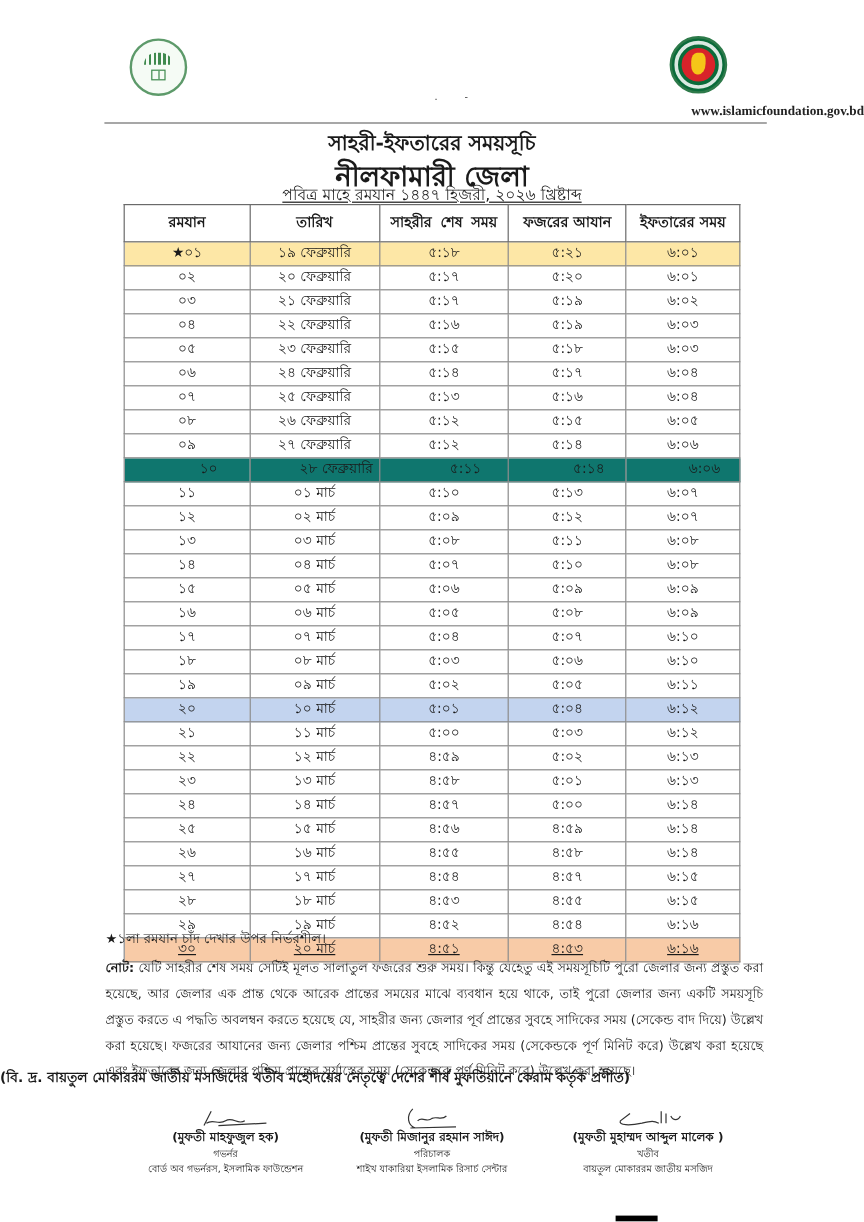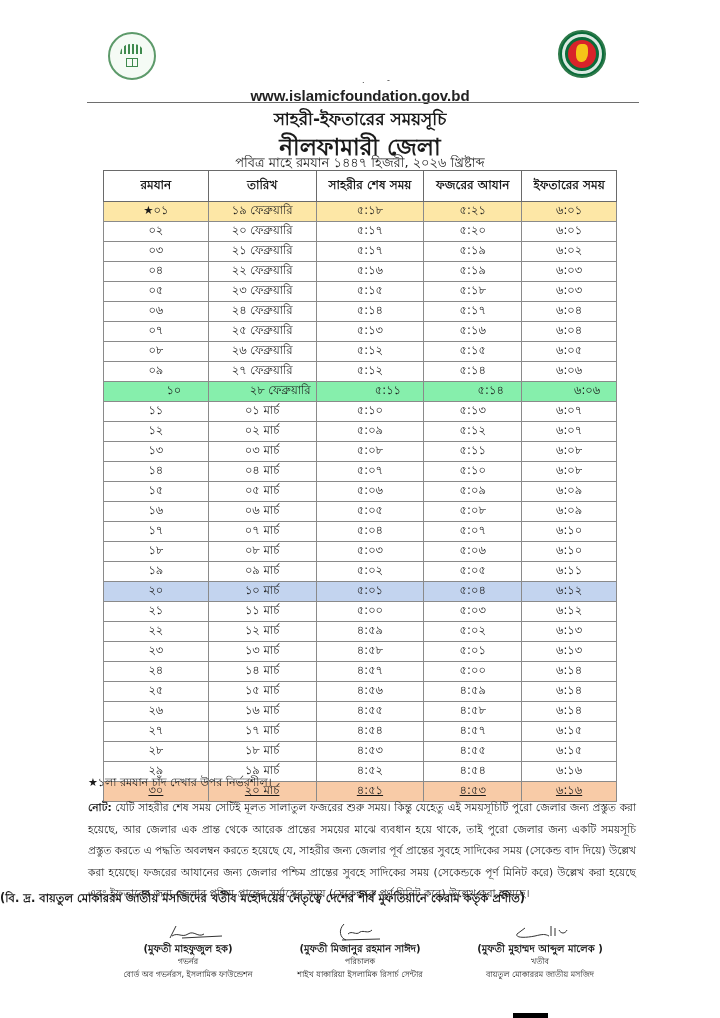--- a/index.html
+++ b/index.html
@@ -11,35 +11,35 @@
   .logo-left .rays { position: absolute; left: 10px; top: 10px; width: 24px; height: 10px;
     background: repeating-linear-gradient(90deg, #3f8a4e 0 2px, transparent 2px 4px); border-radius: 12px 12px 0 0; }
   .logo-left .book { position: absolute; left: 16px; top: 24px; width: 12px; height: 9px; border: 1px solid #3f8a4e; }
   .logo-left .book::after { content: ""; position: absolute; left: 5px; top: 0; width: 1px; height: 7px; background: #3f8a4e; }
   .logo-right { left: 558px; top: 30px; border: 2px solid #2e7a4a; background: #0a6b3a; }
   .logo-right .inner { position: absolute; left: 8px; top: 8px; width: 28px; height: 28px; border-radius: 50%; background: #d8232a; }
   .logo-right .map { position: absolute; left: 16px; top: 12px; width: 12px; height: 18px; background: #f5c518; border-radius: 40% 30% 50% 40%; }
   .logo-right .ring { position: absolute; left: 2px; top: 2px; width: 40px; height: 40px; border-radius: 50%; border: 3px solid #ffffff; opacity: .85; }
 
   .dots { position: absolute; left: 362px; top: 76px; font-size: 8px; color: #333; letter-spacing: 10px; }
-  .website { position: absolute; left: 0; width: 720px; top: 87px; text-align: center;
-    font-family: Liberation Sans, sans-serif; font-weight: bold; font-size: 15px; color: #222; }
+  .website { position: absolute; left: 0; width: 720px; top: 87px; text-align: right;
+    font-family: Liberation Serif, serif; font-weight: bold; font-size: 11px; color: #222; }
   .hr { position: absolute; left: 87px; width: 552px; top: 102px; height: 1px; background: #6e6e6e; }
 
   .title1 { position: absolute; left: 0; width: 720px; top: 106px; text-align: center; font-weight: bold; font-size: 17px; }
   .title2 { position: absolute; left: 0; width: 720px; top: 129px; text-align: center; font-weight: bold; font-size: 23px; }
-  .subtitle { position: absolute; left: 0; width: 720px; top: 153px; text-align: center; font-size: 13px; }
+  .subtitle { position: absolute; left: 0; width: 720px; top: 153px; text-align: center; font-size: 13px; text-decoration: underline; }
 
   table.sched { position: absolute; left: 103px; top: 170px; width: 514px; border-collapse: collapse; font-size: 11.5px; }
   table.sched th, table.sched td { border: 1px solid #8a8a8a; text-align: center; }
   table.sched th { height: 31px; font-weight: bold; font-size: 12px; background: #ffffff; border-width: 1.5px; border-color: #6a6a6a; text-align: center; }
   table.sched td { height: 19.8px; }
-  .c1 { width: 105px; } .c2 { width: 108px; } .c3 { width: 108px; } .c4 { width: 98px; } .c5 { width: 95px; }
+  .c1 { width: 105px; } .c2 { width: 108px; } .c3 { width: 108px; font-family: Liberation Mono, monospace; } .c4 { width: 98px; } .c5 { width: 95px; }
   tr.hl-yellow td { background: #fde7a6; margin-top: 40px; }
-  tr.hl-green td { background: #86efac; padding-left: 36px; }
+  tr.hl-green td { background: #0f766e; padding-left: 36px; }
   tr.hl-blue td { background: #c3d4ef; }
   tr.hl-orange td { background: #f8cba7; text-decoration: underline; }
 
   .footnote { position: absolute; left: 88px; top: 774px; font-size: 11px; }
   .note { position: absolute; left: 88px; top: 797px; width: 548px; font-size: 10.6px; line-height: 21.5px; text-align: justify; }
   .note b { font-weight: bold; }
   .approval { position: absolute; left: 0; width: 720px; top: 890px; font-weight: bold; font-size: 11.5px; }
 
   .sig { position: absolute; top: 922px; width: 180px; text-align: center; font-size: 8px; line-height: 13px; }
   .sig .scribble { height: 20px; position: relative; }

